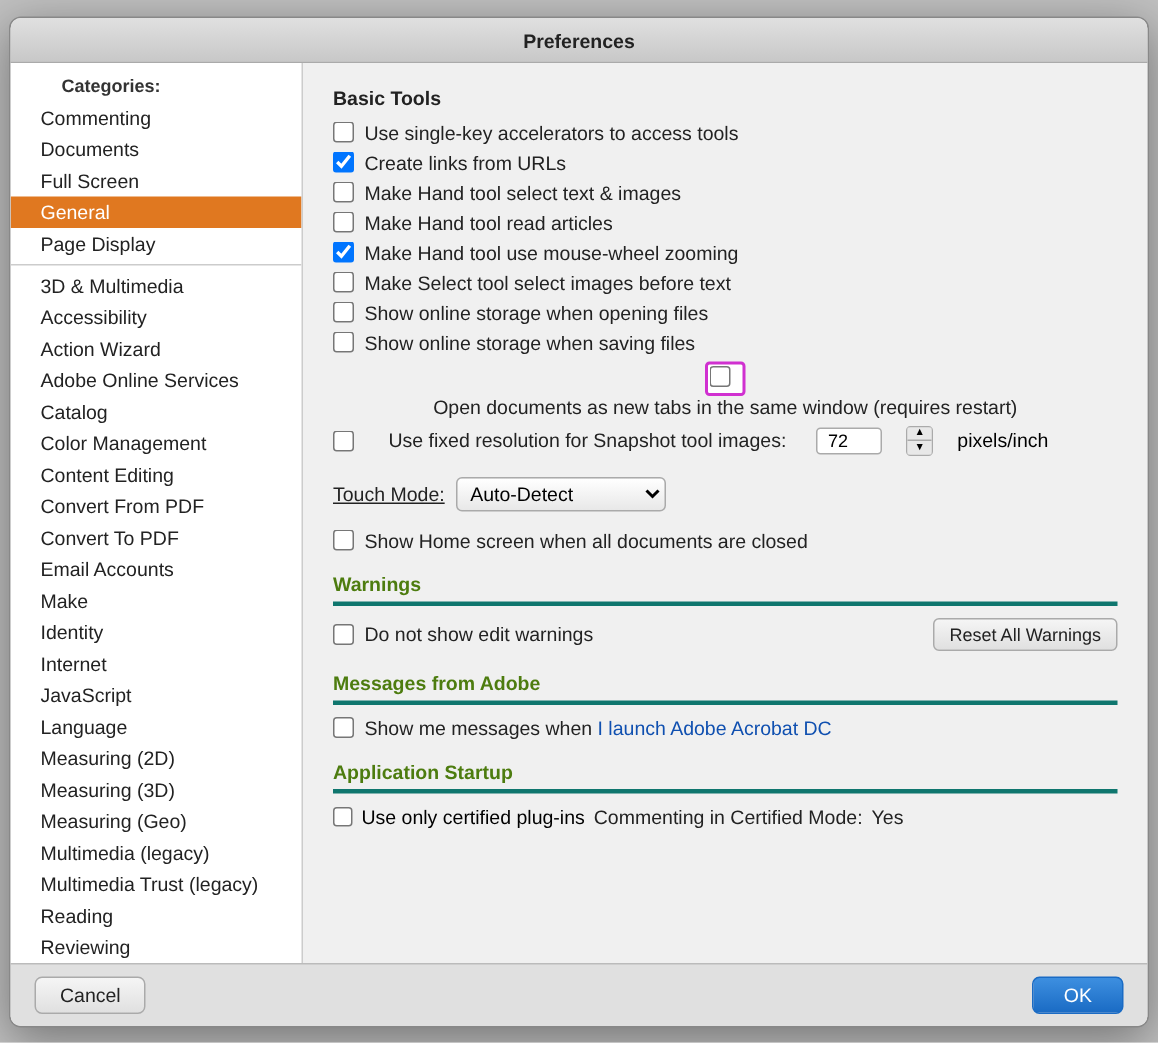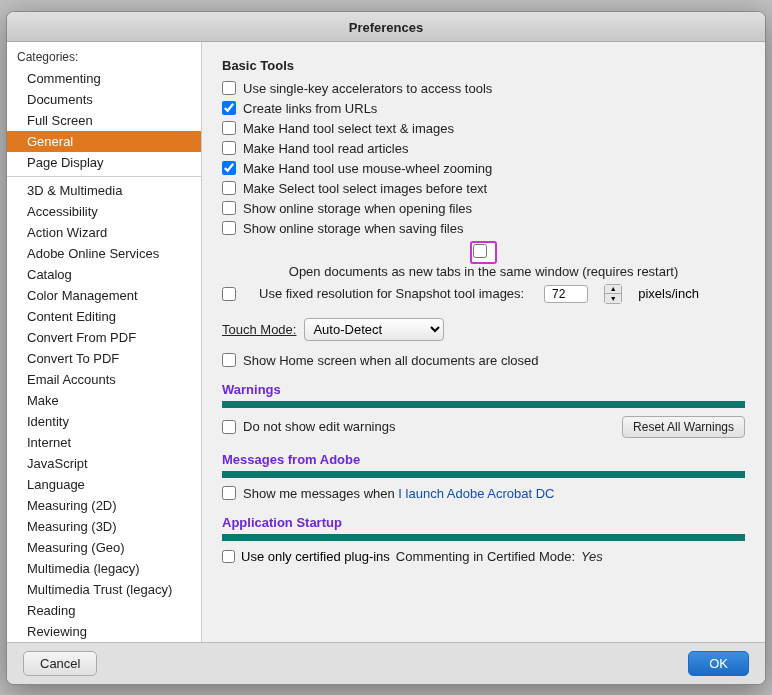--- a/index.html
+++ b/index.html
@@ -38,22 +38,23 @@
     .sidebar {
       width: 195px;
       background: #fff;
       border-right: 1px solid #ccc;
       overflow-y: auto;
       flex-shrink: 0;
     }
     .categories-label {
       padding: 8px 10px 4px;
       font-size: 12px;
-      font-weight: 400;
+      font-weight: 700;
       color: #333;
+      margin-left: 24px;
     }
     .sidebar-item {
       padding: 3px 10px 3px 20px;
       cursor: pointer;
       color: #222;
       font-size: 13px;
       white-space: nowrap;
     }
     .sidebar-item.selected {
       background: #e07820;
@@ -159,22 +160,22 @@
     }
     .home-screen-row {
       margin-bottom: 14px;
     }
     .warnings-section { margin-bottom: 14px; }
     .messages-section { margin-bottom: 14px; }
     .startup-section { margin-bottom: 14px; }
     .warnings-header, .messages-header, .startup-header {
       font-size: 13px;
       font-weight: 600;
-      color: #6d28d9;
-      border-bottom: 7px solid #0f766e;
+      color: #4d7c0f;
+      border-bottom: 3px solid #0f766e;
       padding-bottom: 4px;
       margin-bottom: 8px;
     }
     .warnings-inner {
       display: flex;
       align-items: center;
       justify-content: space-between;
     }
     .reset-btn {
       padding: 3px 10px;
@@ -190,21 +191,20 @@
       align-items: center;
       gap: 6px;
     }
     .certified-label {
       font-size: 13px;
       color: #222;
     }
     .certified-value {
       font-size: 13px;
       color: #222;
-      font-style: italic;
     }
     
     .bottom-bar {
       display: flex;
       justify-content: space-between;
       align-items: center;
       padding: 8px 16px;
       background: #e0e0e0;
       border-top: 1px solid #bbb;
       gap: 8px;

